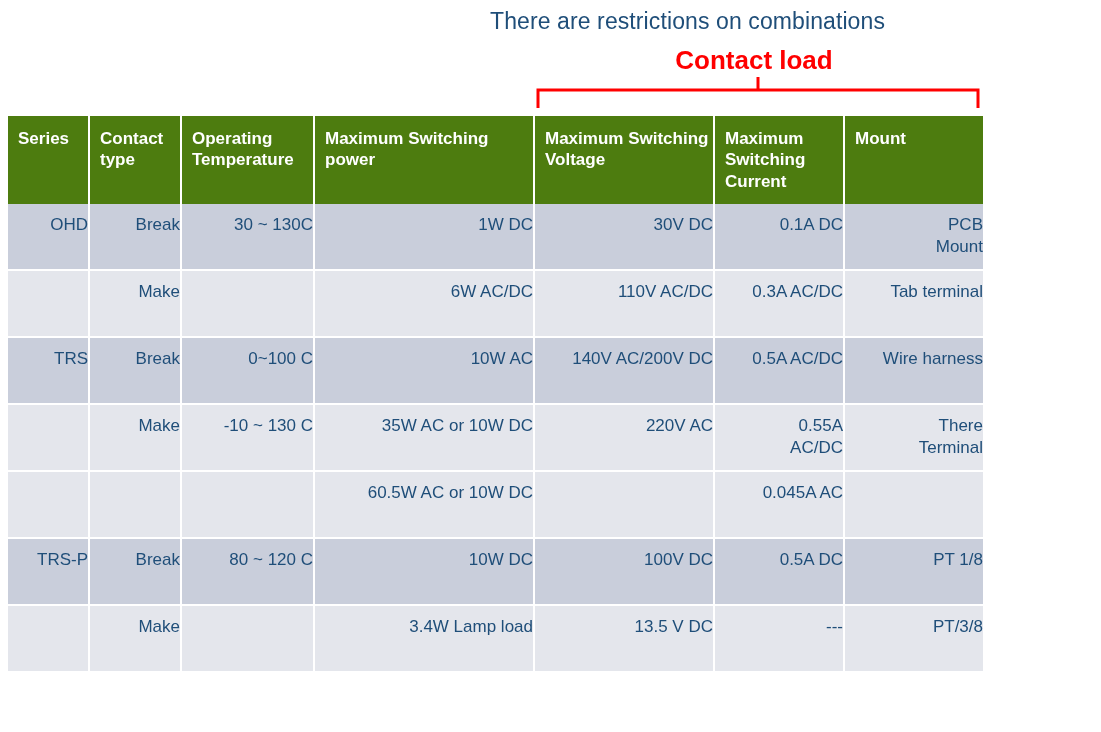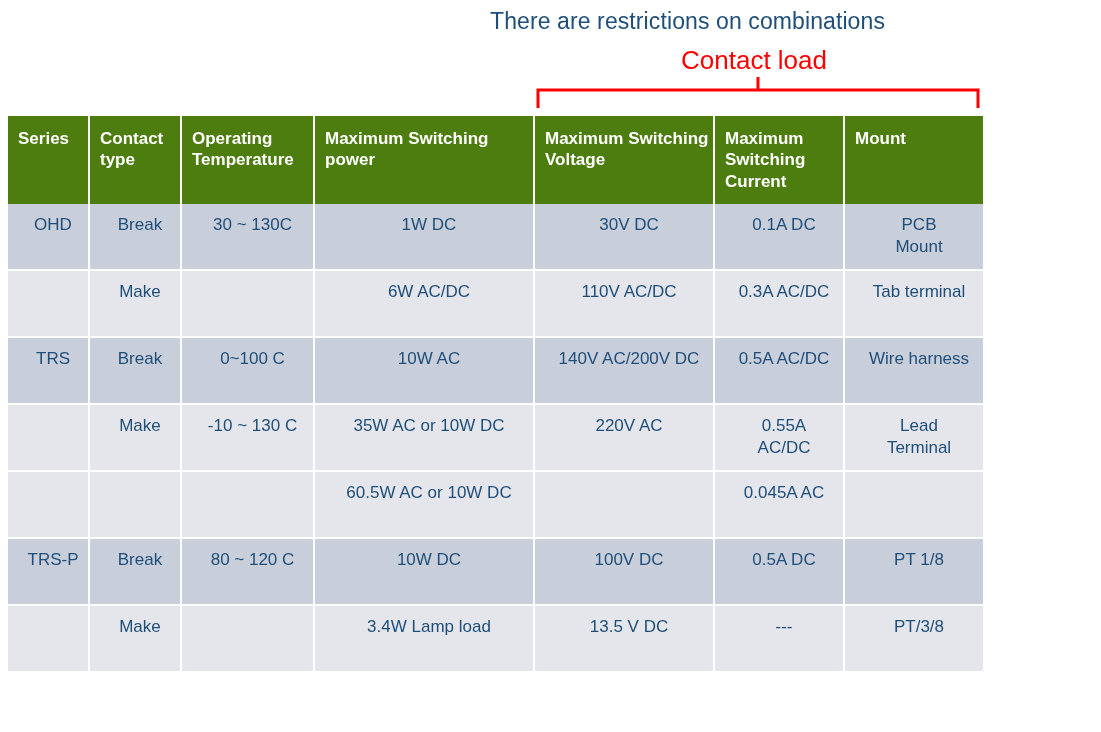--- a/index.html
+++ b/index.html
@@ -33,21 +33,21 @@
     letter-spacing: 0.1px;
   }
 
   #contact-load-title {
     position: absolute;
     left: 536px;
     top: 45px;
     width: 436px;
     text-align: center;
     font-size: 26px;
-    font-weight: normal;
+    font-weight: bold;
     color: #ff0000;
     white-space: nowrap;
   }
 
   #bracket-svg {
     position: absolute;
     left: 528px;
     top: 76px;
   }
 
@@ -80,21 +80,21 @@
     height: 50px;
     border-right: 2px solid #ffffff;
     line-height: 1.25;
   }
   #spec-table th:last-child { border-right: none; }
 
   #spec-table td {
     font-size: 17px;
     color: #1f4e79;
     vertical-align: top;
-    text-align: center;
+    text-align: right;
     padding: 10px 0 10px 10px;
     height: 45px;
     border-right: 2px solid #ffffff;
     border-bottom: 2px solid #ffffff;
     line-height: 1.3;
     white-space: pre-line;
   }
   #spec-table td:last-child { border-right: none; }
 
   #spec-table tr.row-dark td  { background: #c9cedb; }
@@ -175,21 +175,21 @@
       <td>Wire harness</td>
     </tr>
     <tr class="row-light">
       <td></td>
       <td>Make</td>
       <td>-10 ~ 130 C</td>
       <td>35W AC or 10W DC</td>
       <td>220V AC</td>
       <td>0.55A
 AC/DC</td>
-      <td>Lead
+      <td>There
 Terminal</td>
     </tr>
     <tr class="row-light">
       <td></td>
       <td></td>
       <td></td>
       <td>60.5W AC or 10W DC</td>
       <td></td>
       <td>0.045A AC</td>
       <td></td>

